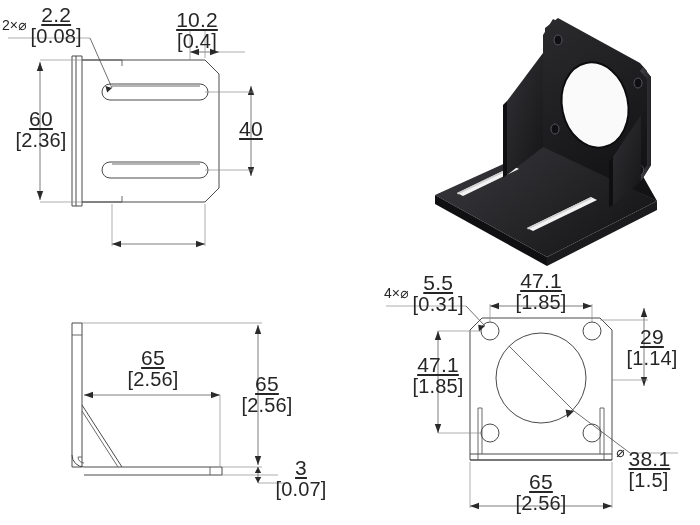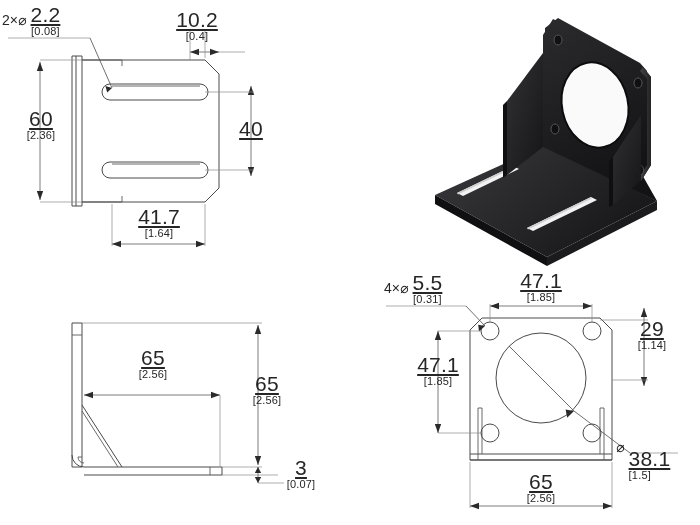--- a/index.html
+++ b/index.html
@@ -11,21 +11,21 @@
   .ol{fill:none;stroke:#4a4a4a;stroke-width:1;}
   .ol2{fill:none;stroke:#5a5a5a;stroke-width:0.9;}
   .dim{fill:none;stroke:#5a5a5a;stroke-width:0.8;}
   .ext{fill:none;stroke:#8a8a8a;stroke-width:0.7;}
   .lead{fill:none;stroke:#4a4a4a;stroke-width:0.8;}
   .arw{fill:#2a2a2a;}
   .hole{fill:none;stroke:#4a4a4a;stroke-width:1;}
   .lbl{position:absolute;text-align:center;line-height:1.05;
        font-size:15px;color:#262626;white-space:nowrap;}
   .lbl .mm{display:block;font-size:21px;letter-spacing:.2px;text-decoration:underline;}
-  .lbl .in{display:block;font-size:11px;letter-spacing:.2px;}
+  .lbl .in{display:block;font-size:20px;letter-spacing:.2px;}
   .lbl .pfx{font-size:14px;}
   .iso{position:absolute;}
 </style>
 </head>
 <body>
 
 <div class="stage">
 
   <div class="view" style="left:0;top:0;width:300px;height:265px;">
     <svg width="300" height="265" viewBox="0 0 300 265">
@@ -95,24 +95,20 @@
     <div class="lbl" style="left:12px;top:108px;width:58px;">
       <span class="mm">60</span>
       <span class="in">[2.36]</span>
     </div>
 
     <div class="lbl" style="left:226px;top:118px;width:50px;">
       <span class="mm">40</span>
       <span class="in"></span>
     </div>
 
-    <div class="lbl" style="left:128px;top:206px;width:62px;">
-      <span class="mm">41.7</span>
-      <span class="in">[1.64]</span>
-    </div>
   </div>
 
   <div class="iso" style="left:395px;top:5px;width:300px;height:260px;">
     <svg width="300" height="260" viewBox="0 0 300 260">
       <defs>
         <linearGradient id="gFace" x1="0" y1="0" x2="0.4" y2="1">
           <stop offset="0" stop-color="#2b2b2e"></stop>
           <stop offset="1" stop-color="#131315"></stop>
         </linearGradient>
         <linearGradient id="gBase" x1="0" y1="0" x2="1" y2="0.6">
@@ -284,21 +280,21 @@
     <div class="lbl" style="left:132px;top:2px;width:62px;">
       <span class="mm">47.1</span>
       <span class="in">[1.85]</span>
     </div>
 
     <div class="lbl" style="left:29px;top:86px;width:62px;">
       <span class="mm">47.1</span>
       <span class="in">[1.85]</span>
     </div>
 
-    <div class="lbl" style="left:244px;top:50px;width:60px;">
+    <div class="lbl" style="left:244px;top:58px;width:60px;">
       <span class="mm">29</span>
       <span class="in">[1.14]</span>
     </div>
 
     <div class="lbl" style="left:238px;top:146px;text-align:left;">
       <span class="pfx">⌀</span>
       <span style="display:inline-block;text-align:left;vertical-align:middle;margin-top:34px;">
         <span class="mm">38.1</span>
         <span class="in">[1.5]</span>
       </span>

